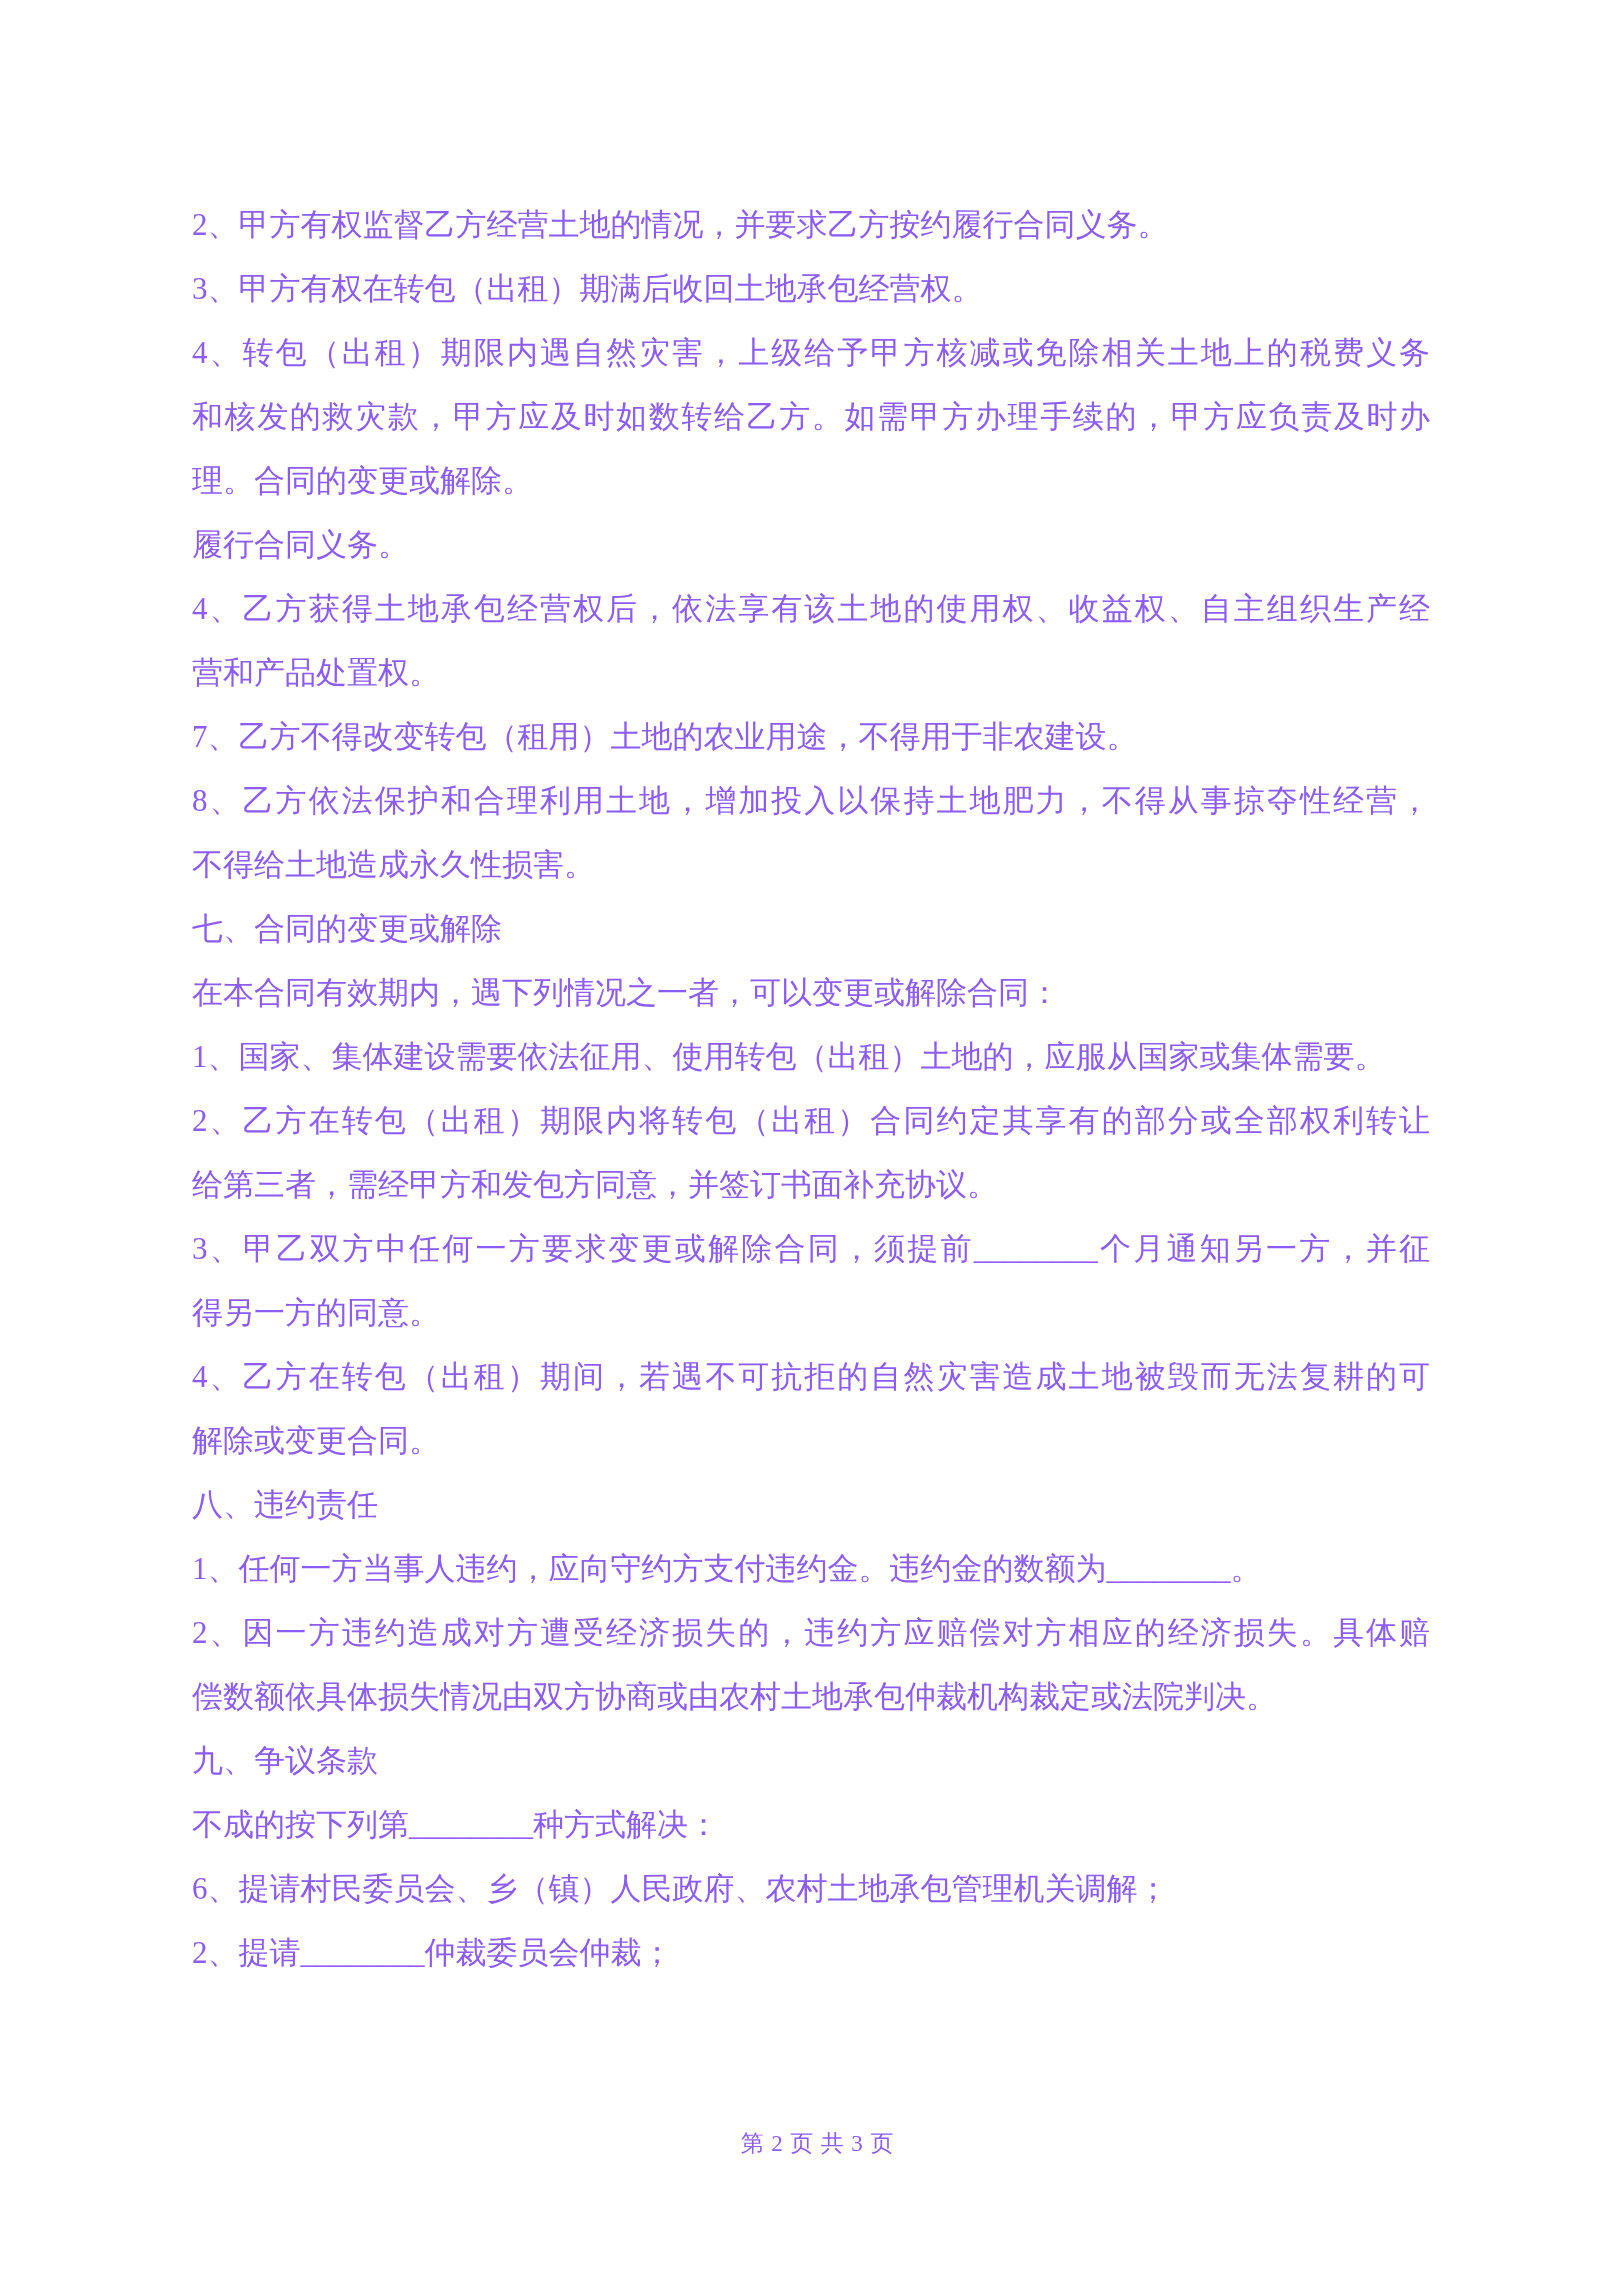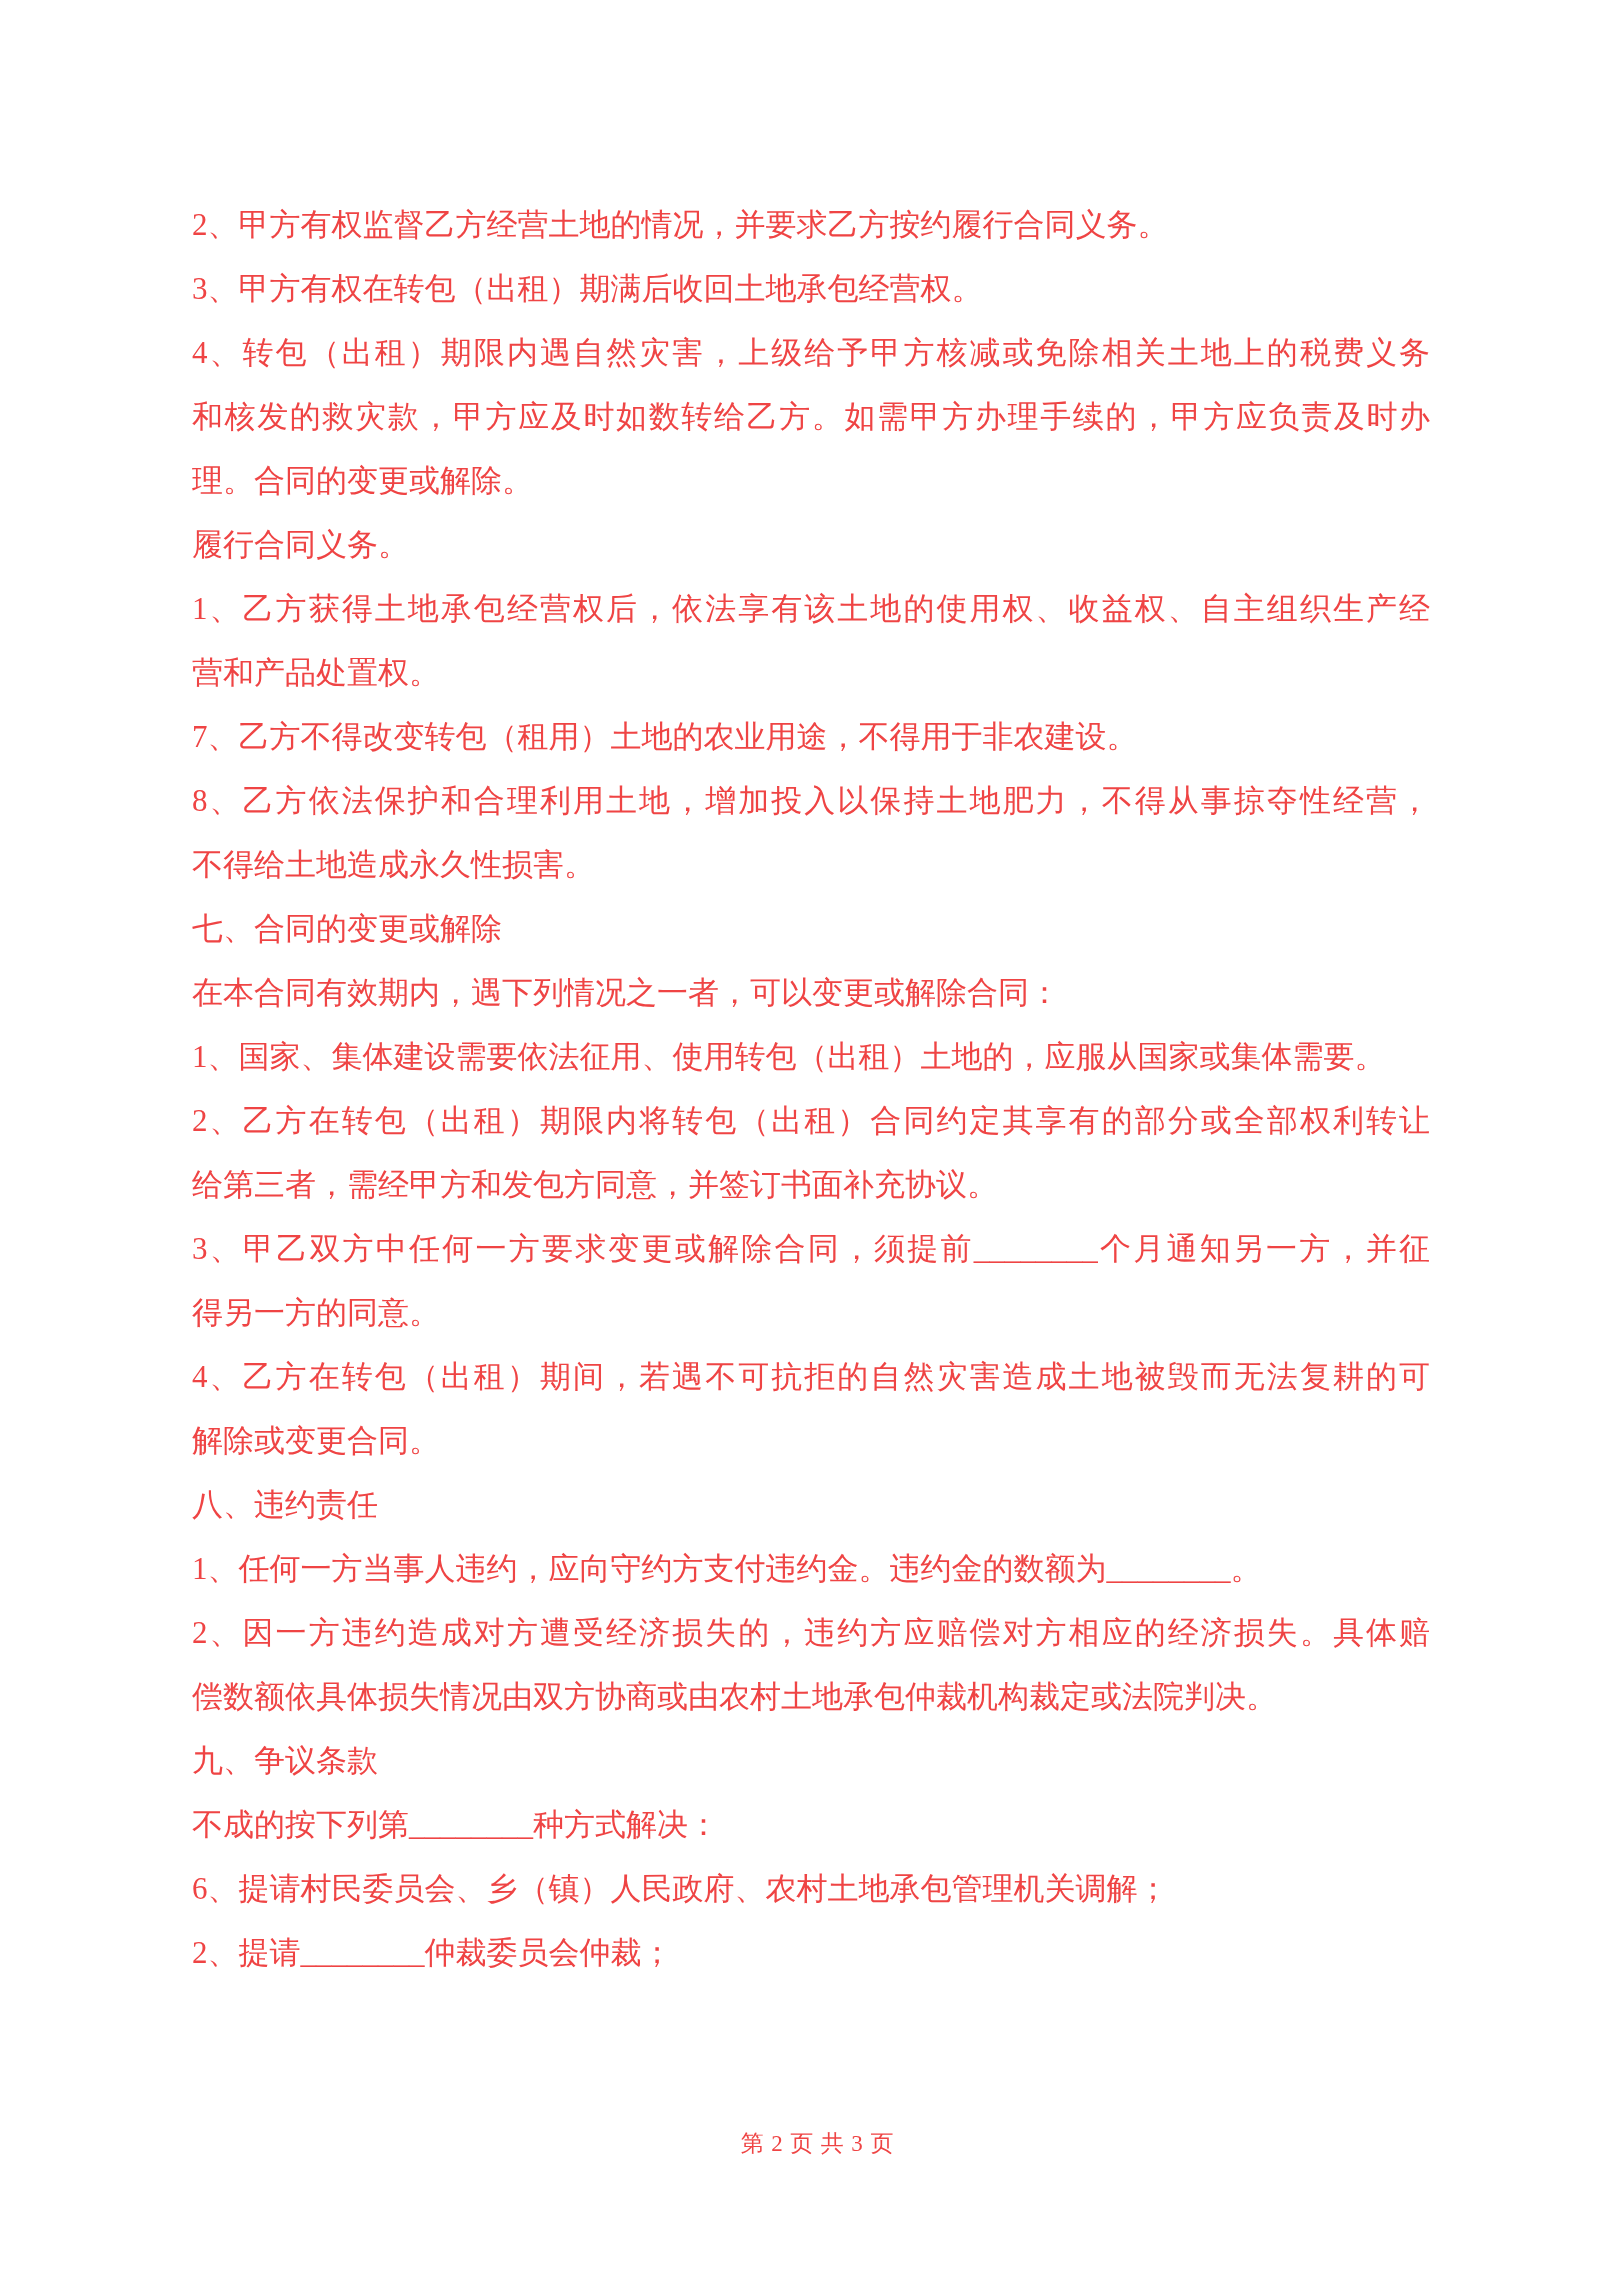--- a/index.html
+++ b/index.html
@@ -5,21 +5,21 @@
   html, body {
     margin: 0;
     padding: 0;
     background: #ffffff;
   }
   .page {
     position: relative;
     width: 1623px;
     height: 2294px;
     background: #ffffff;
-    color: #ef4444;
+    color: #8b5cf6;
     font-family: "Liberation Serif", "DejaVu Serif", serif;
     overflow: hidden;
   }
   .content {
     position: absolute;
     left: 192px;
     top: 193px;
     width: 1238px;
   }
   .line {
@@ -50,21 +50,21 @@
 <body>
 
 <div class="page">
   <div class="content" id="document-lines">
       <div class="line">2、甲方有权监督乙方经营土地的情况，并要求乙方按约履行合同义务。</div>
       <div class="line">3、甲方有权在转包（出租）期满后收回土地承包经营权。</div>
       <div class="line fill">4、转包（出租）期限内遇自然灾害，上级给予甲方核减或免除相关土地上的税费义务</div>
       <div class="line fill">和核发的救灾款，甲方应及时如数转给乙方。如需甲方办理手续的，甲方应负责及时办</div>
       <div class="line">理。合同的变更或解除。</div>
       <div class="line">履行合同义务。</div>
-      <div class="line fill">1、乙方获得土地承包经营权后，依法享有该土地的使用权、收益权、自主组织生产经</div>
+      <div class="line fill">4、乙方获得土地承包经营权后，依法享有该土地的使用权、收益权、自主组织生产经</div>
       <div class="line">营和产品处置权。</div>
       <div class="line">7、乙方不得改变转包（租用）土地的农业用途，不得用于非农建设。</div>
       <div class="line fill">8、乙方依法保护和合理利用土地，增加投入以保持土地肥力，不得从事掠夺性经营，</div>
       <div class="line">不得给土地造成永久性损害。</div>
       <div class="line">七、合同的变更或解除</div>
       <div class="line">在本合同有效期内，遇下列情况之一者，可以变更或解除合同：</div>
       <div class="line">1、国家、集体建设需要依法征用、使用转包（出租）土地的，应服从国家或集体需要。</div>
       <div class="line fill">2、乙方在转包（出租）期限内将转包（出租）合同约定其享有的部分或全部权利转让</div>
       <div class="line">给第三者，需经甲方和发包方同意，并签订书面补充协议。</div>
       <div class="line fill">3、甲乙双方中任何一方要求变更或解除合同，须提前________个月通知另一方，并征</div>

